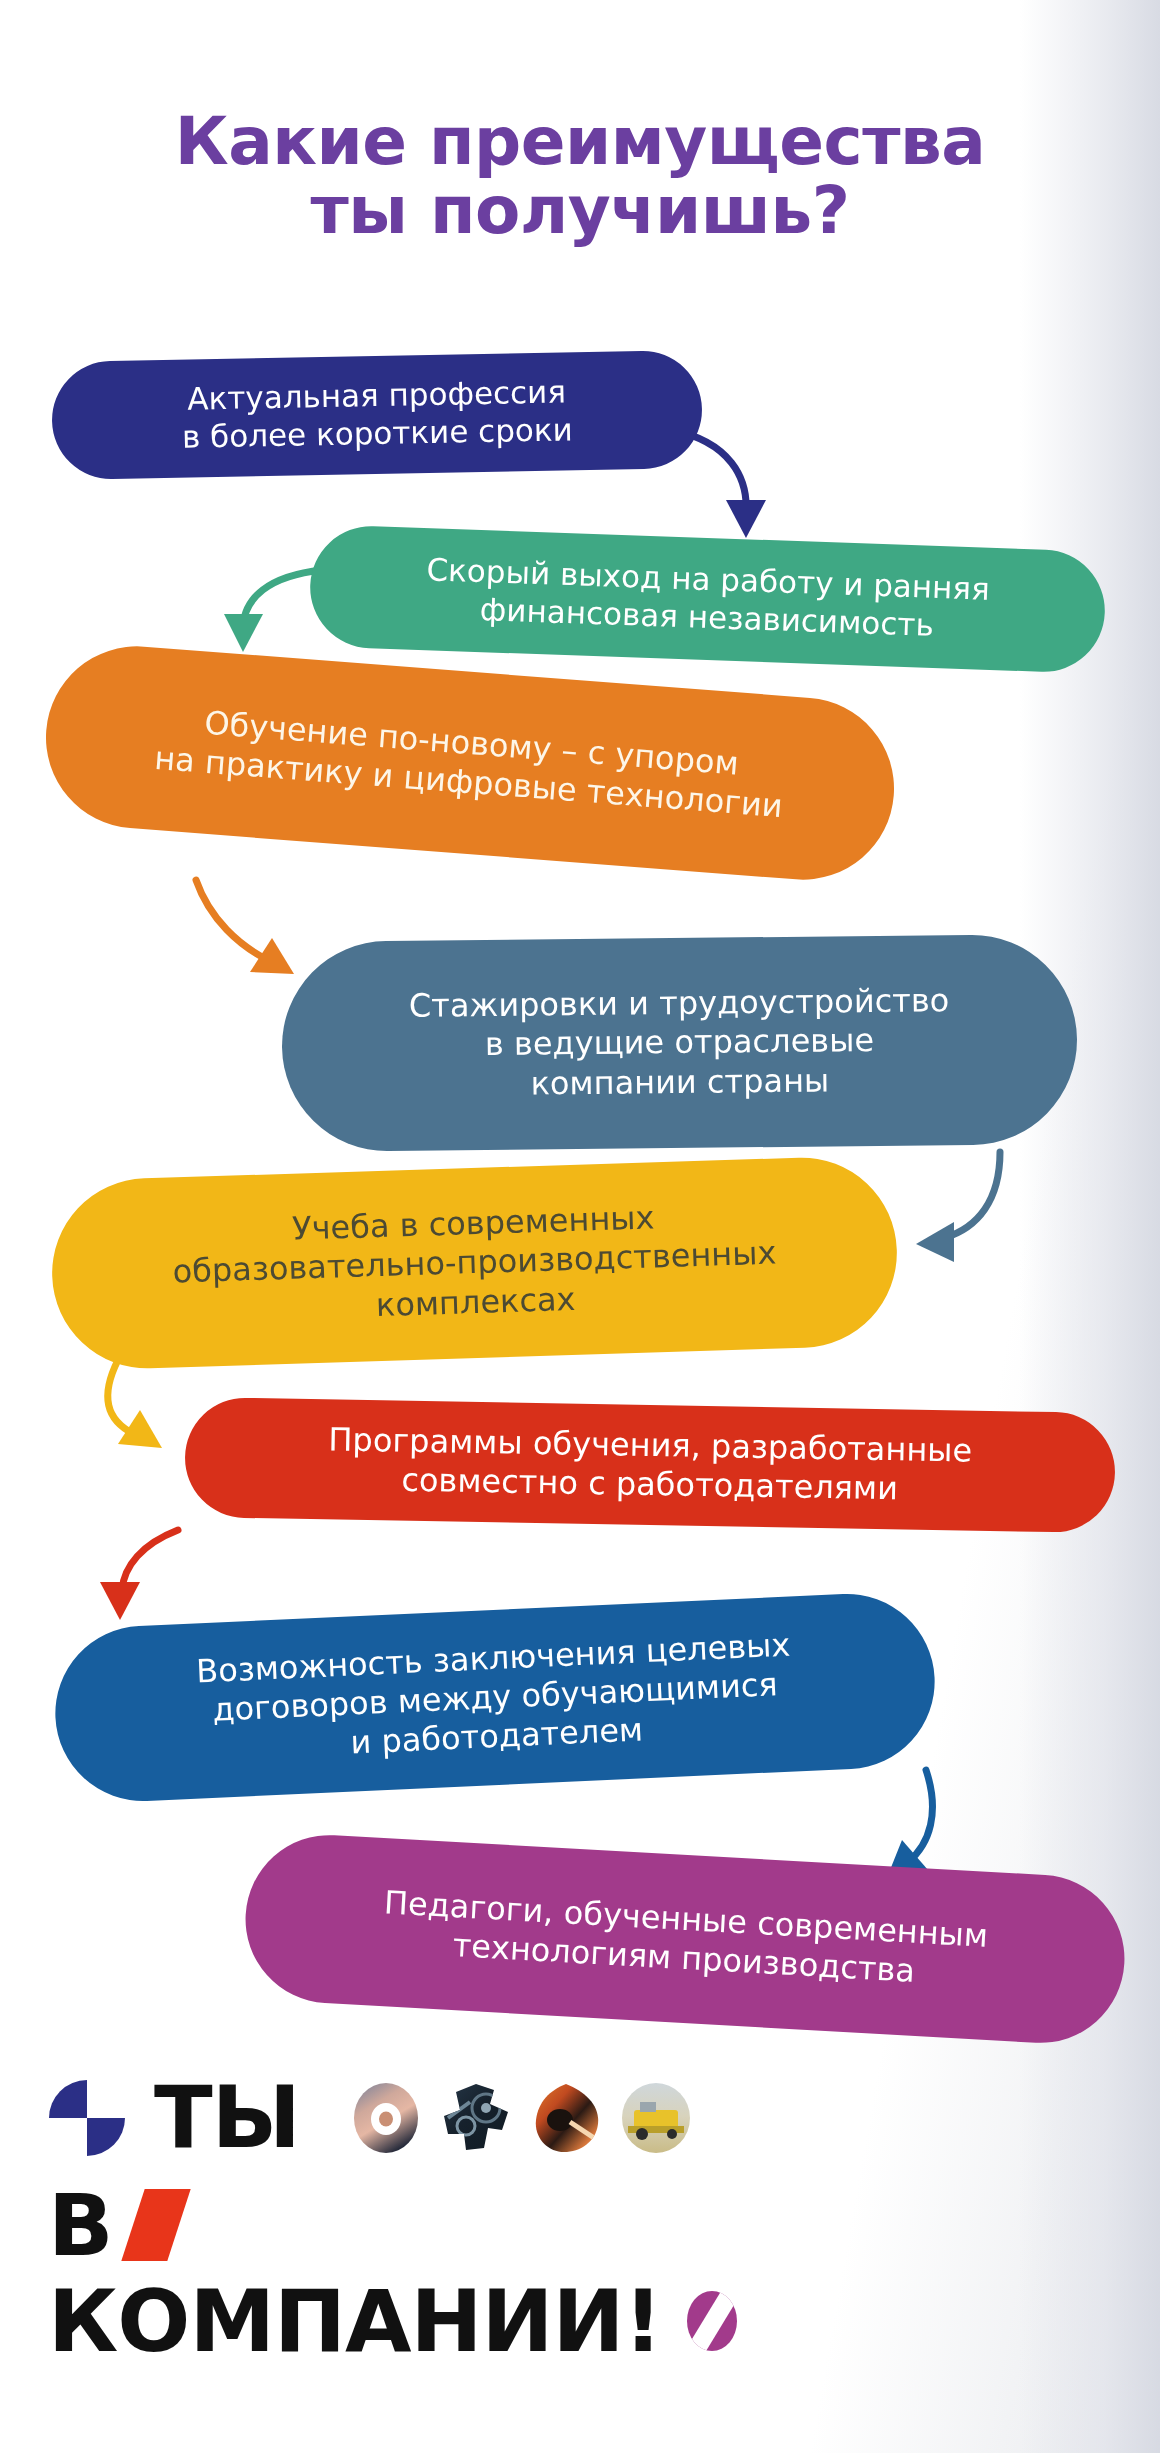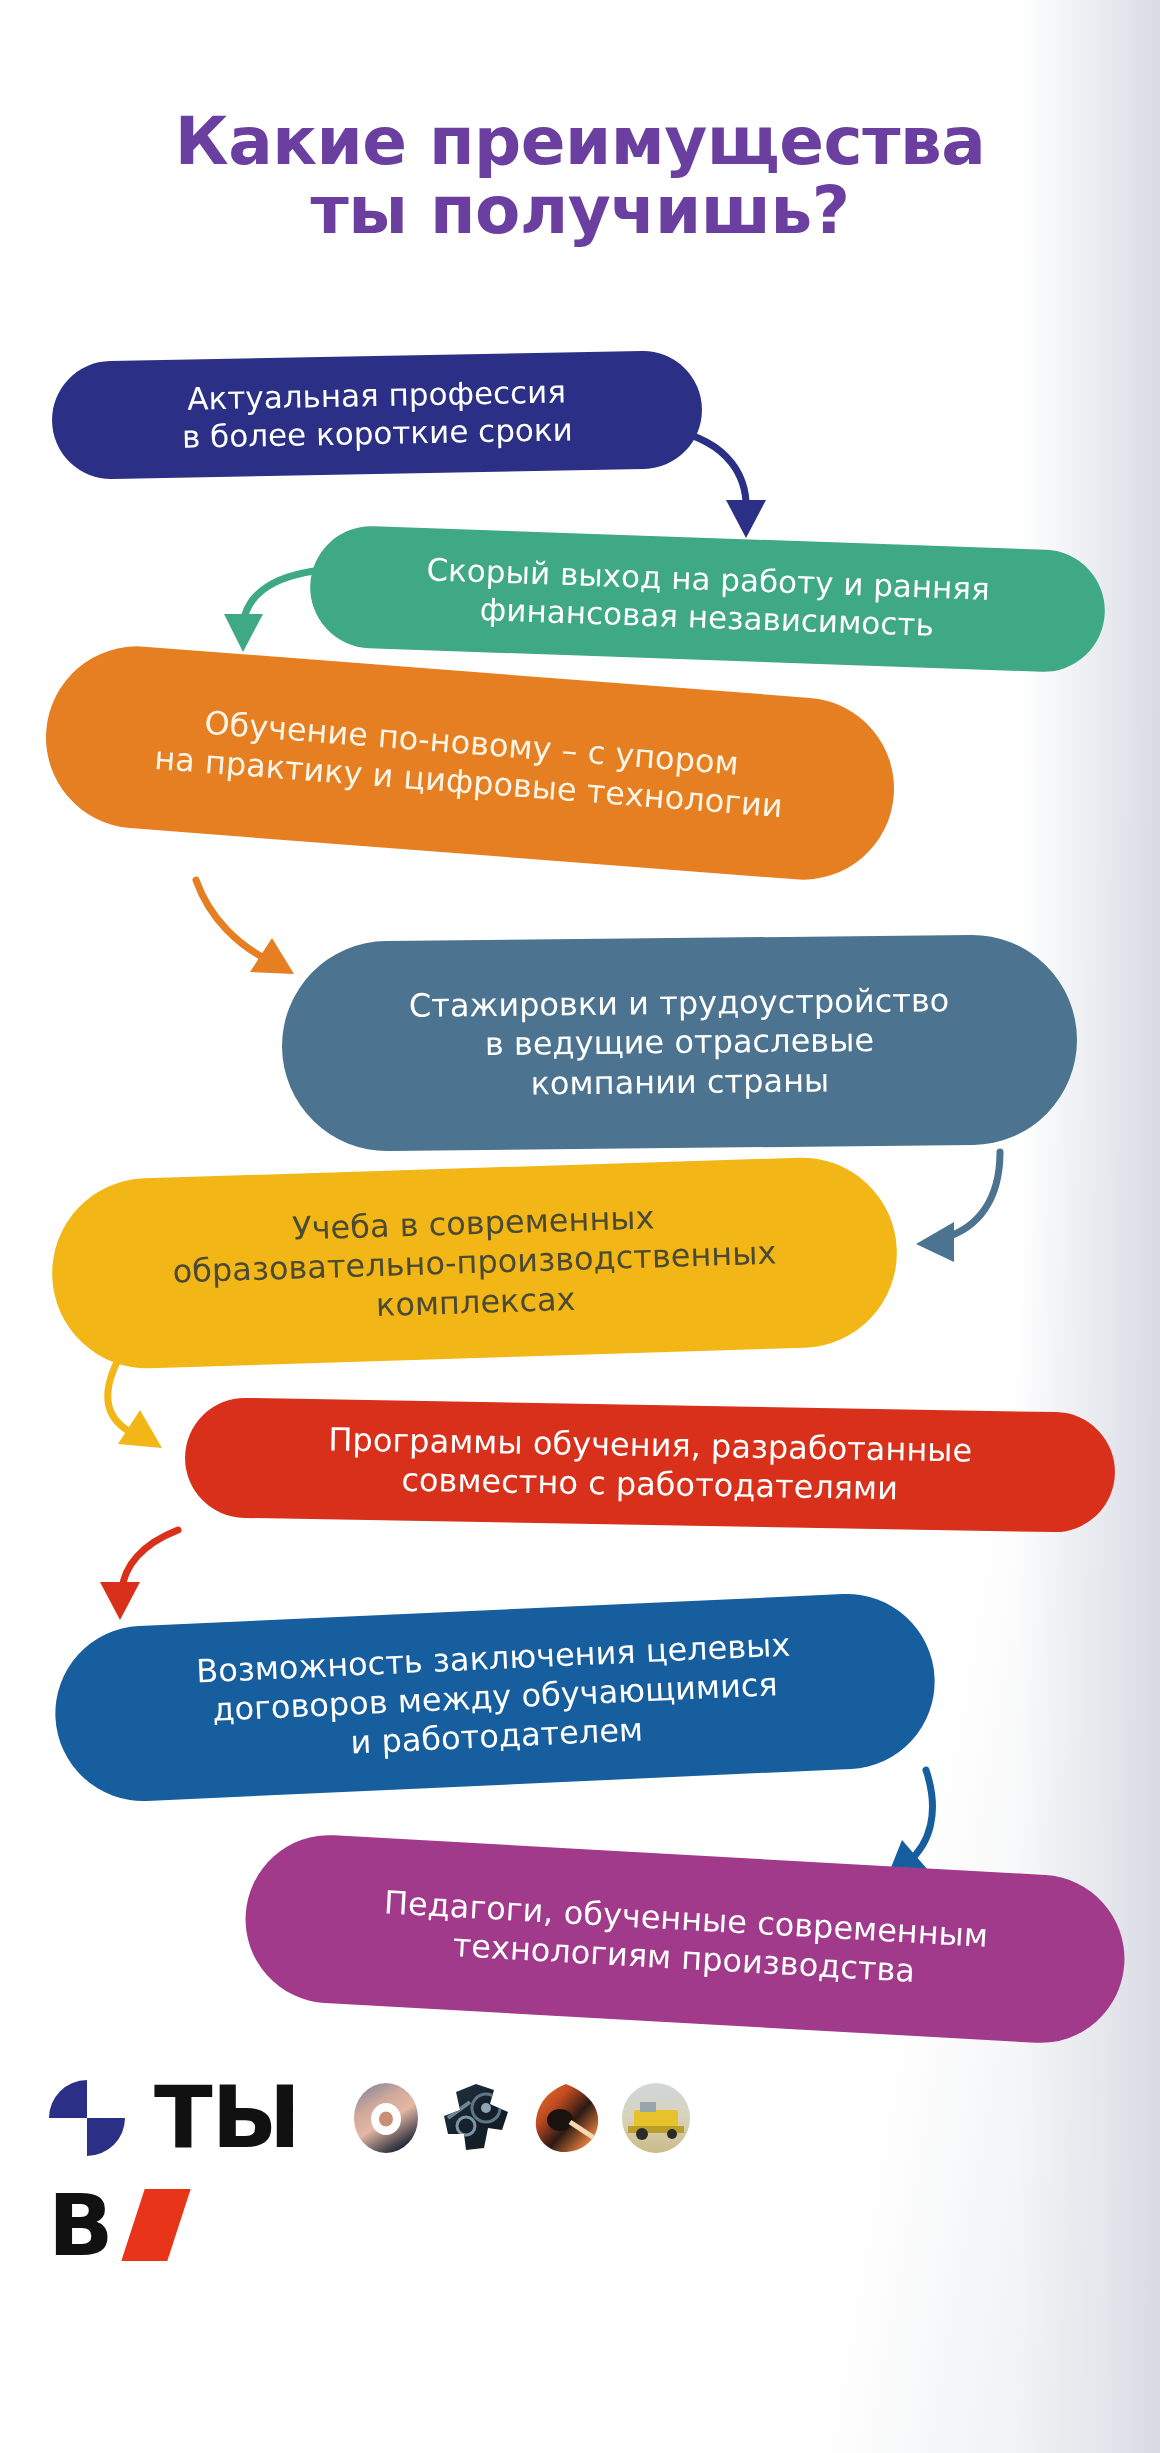--- a/index.html
+++ b/index.html
@@ -310,16 +310,30 @@
         </g>
       </svg>
 
     </div>
 
     <div class="logo-row2" style="color: rgb(17, 17, 17);">
       <span>В</span>
       <span class="red-slash" style="background: rgb(232, 53, 26);"></span>
     </div>
 
+    <div class="logo-row3" style="color: rgb(17, 17, 17);">
+      <span>КОМПАНИИ!</span>
+      <svg class="purple-mark" viewBox="0 0 64 64" xmlns="http://www.w3.org/2000/svg">
+        <defs>
+          <clipPath id="pm">
+              <ellipse cx="32" cy="32" rx="25" ry="30"></ellipse>
+            </clipPath>
+        </defs>
+        <g clip-path="url(#pm)">
+          <rect x="0" y="0" width="64" height="64" fill="#a23a8b"></rect>
+          <path d="M46 -6 L60 6 L20 72 L6 60 Z" fill="#ffffff"></path>
+        </g>
+      </svg>
+    </div>
 
   </div>
 
 </div>
 
 </body></html>

